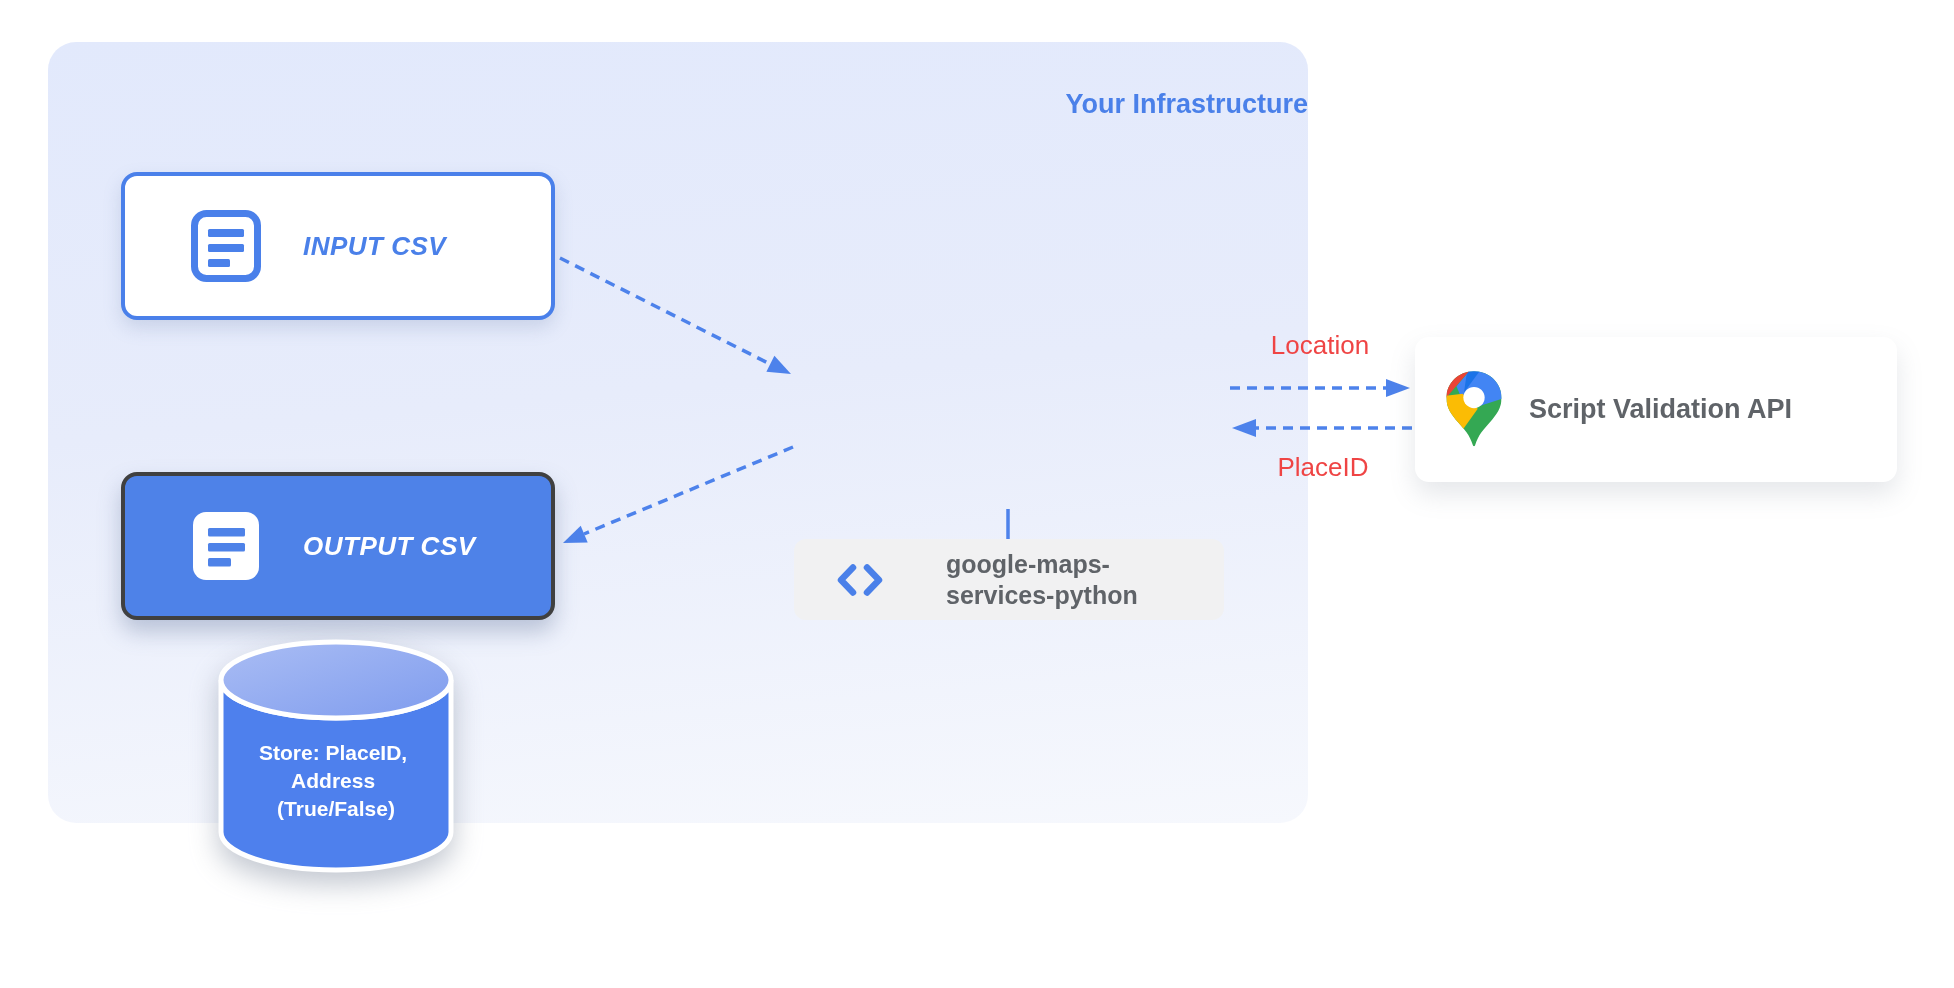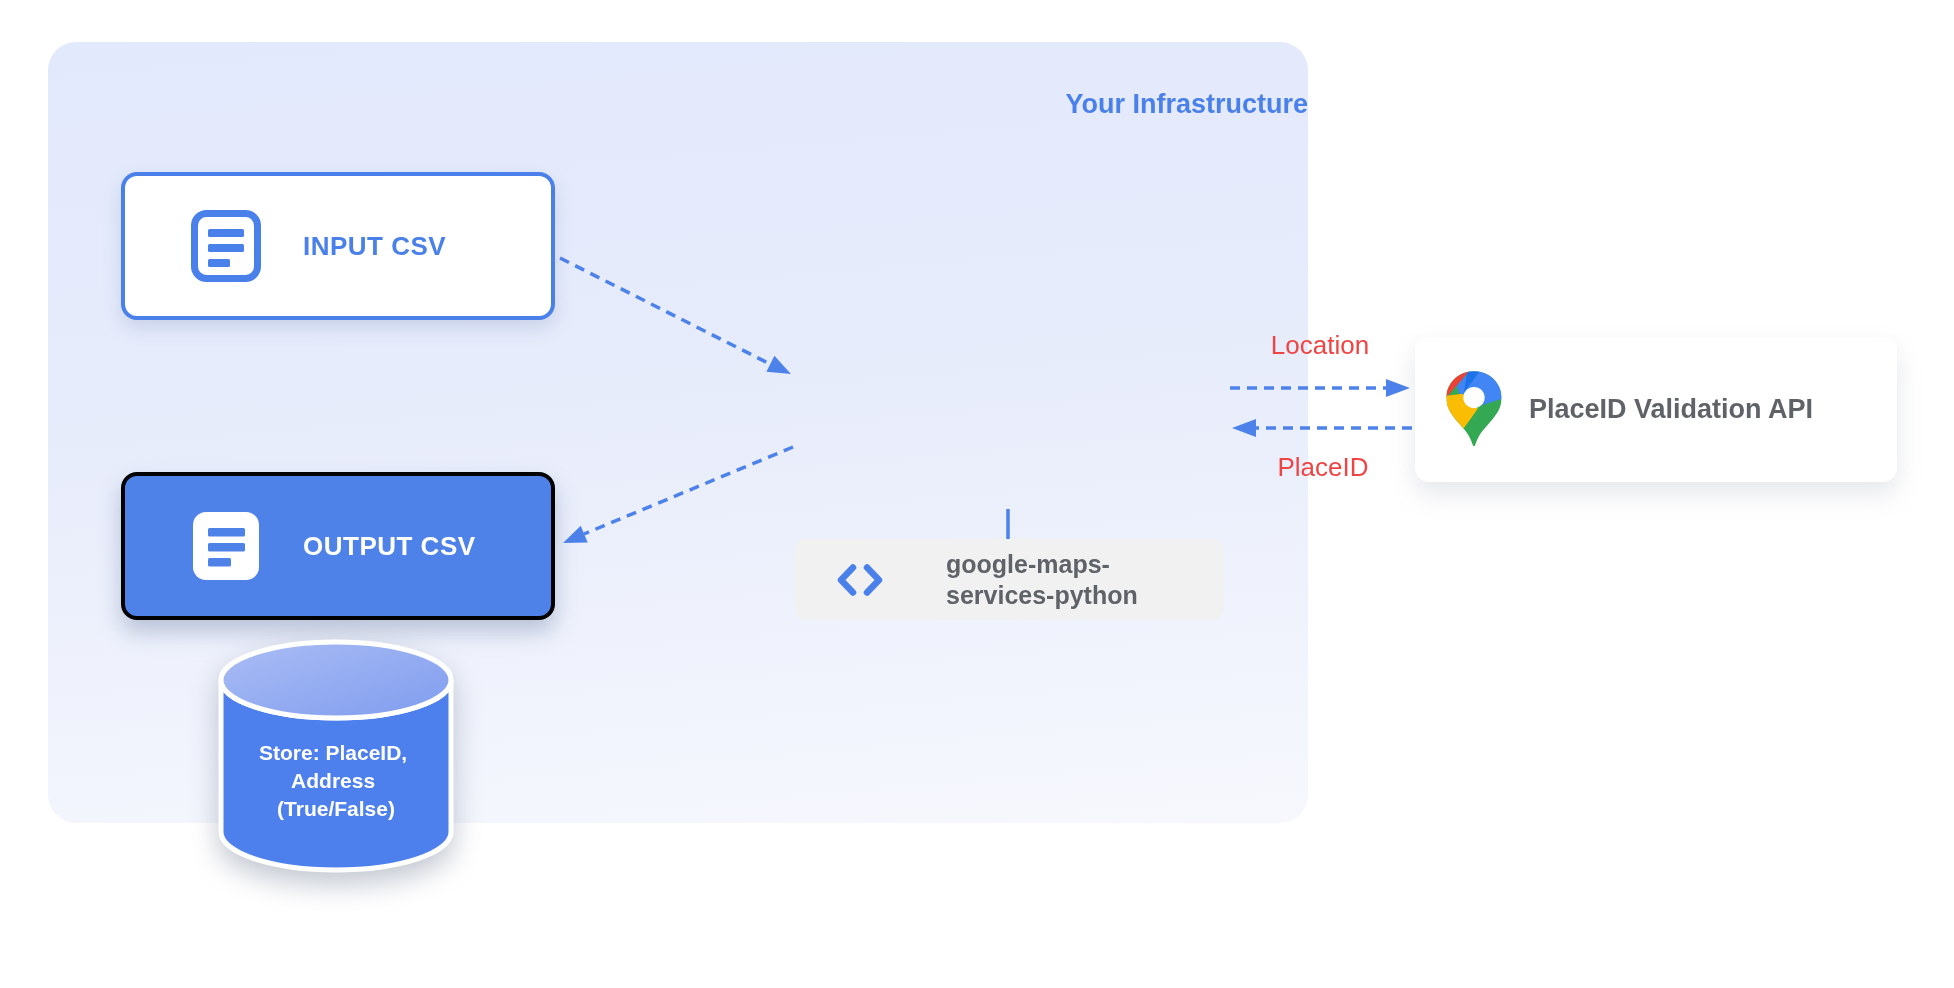--- a/index.html
+++ b/index.html
@@ -11,23 +11,23 @@
   .container-title{position:absolute;top:36px;left:0;width:100%;text-align:right;
     font-size:27px;font-weight:bold;color:#4a80e9;margin-top:11px;}
 
   .edges{position:absolute;left:0;top:0;width:1954px;height:988px;pointer-events:none;}
 
   .node{position:absolute;box-sizing:border-box;display:flex;align-items:center;}
 
   .node.input{left:121px;top:172px;width:434px;height:148px;background:#ffffff;
     border:4px solid #4a80ea;border-radius:16px;box-shadow:0 8px 18px rgba(100,125,170,.22);}
   .node.output{left:121px;top:472px;width:434px;height:148px;background:#4e82e8;
-    border:4px solid #000000;border-radius:16px;box-shadow:0 12px 22px rgba(90,110,150,.35);}
+    border:4px solid #404040;border-radius:16px;box-shadow:0 12px 22px rgba(90,110,150,.35);}
   .csv-icon{margin-left:66px;flex:0 0 auto;}
-  .csv-label{margin-left:42px;font-size:26px;font-weight:bold;letter-spacing:.5px;}
+  .csv-label{margin-left:42px;font-size:26px;font-weight:bold;letter-spacing:.5px;font-style:italic;}
   .node.input .csv-label{color:#4a80e9;}
   .node.output .csv-label{color:#ffffff;}
 
   .node.script{left:794px;top:310px;width:432px;height:200px;background:#f1f1f2;border-radius:16px;
     flex-direction:column;justify-content:center;}
   .script-line{font-size:29px;line-height:39px;font-weight:bold;color:#5f6368;text-align:center;}
 
   .node.library{left:794px;top:539px;width:430px;height:81px;background:#f1f1f2;border-radius:12px;
     padding-left:40px;}
   .lib-text{margin-left:60px;display:flex;flex-direction:column;}
@@ -127,19 +127,19 @@
       </defs>
       <g clip-path="url(#pinClip)">
         <rect x="-5" y="-5" width="102" height="136" fill="#34A853"></rect>
         <polygon points="18,26 44,-5 97,-5 97,44 34,64" fill="#4285F4"></polygon>
         <polygon points="36,-5 60,-5 30,36" fill="#1A73E8"></polygon>
         <polygon points="-5,-5 44,-5 -5,52" fill="#EA4335"></polygon>
         <polygon points="-5,42 28,38 52,62 26,98 -5,60" fill="#FBBC04"></polygon>
         <circle cx="46" cy="44" r="17" fill="#ffffff"></circle>
       </g>
     </svg>
-    <span class="api-label">PlaceID Validation API</span>
+    <span class="api-label">Script Validation API</span>
   </div>
 
   <div class="edge-label location">Location</div>
   <div class="edge-label placeid">PlaceID</div>
 
 </div>
 
 </body></html>

